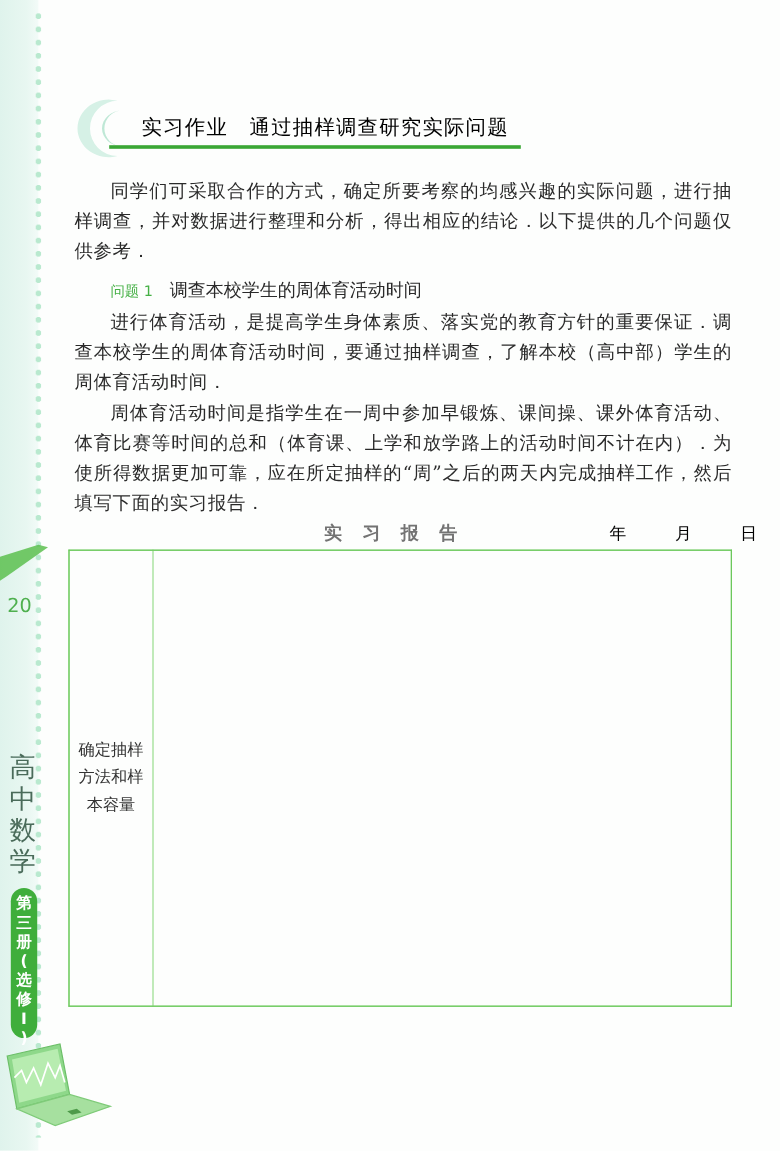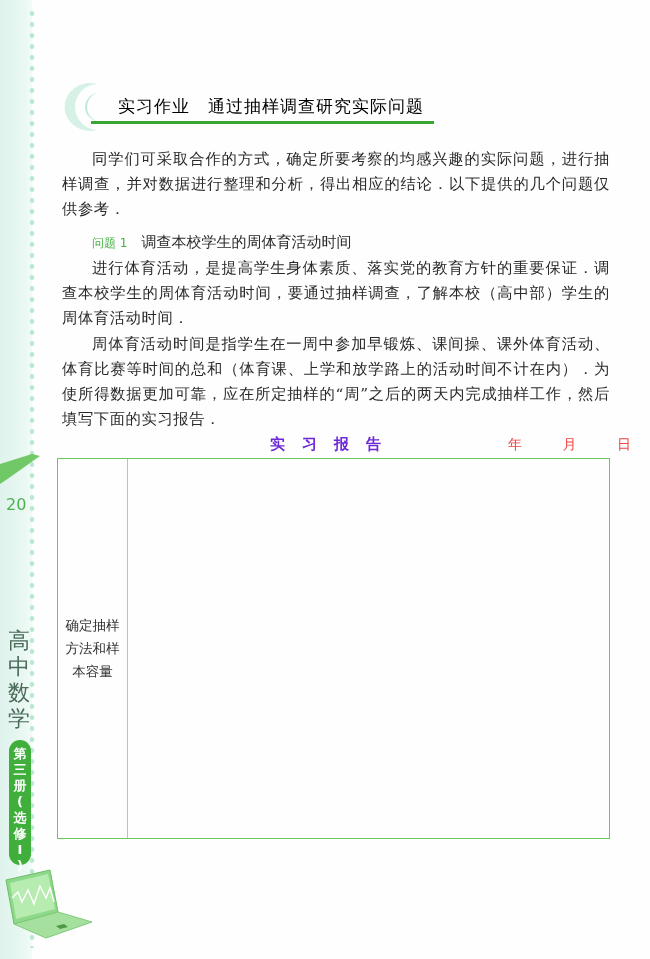--- a/index.html
+++ b/index.html
@@ -59,24 +59,24 @@
     position:absolute; left:62px; width:548px;
     font-size:15.3px; line-height:25px; letter-spacing:0.6px;
     text-align:justify; text-indent:30px; margin:0;
   }
   .problem {
     position:absolute; left:92px; top:233px; font-size:15px; white-space:nowrap;
   }
   .problem .label { color:#45b045; margin-right:14px; font-family:"DejaVu Sans", sans-serif; font-size:12px;text-align:center;}
   .report-title {
     position:absolute; left:270px; top:435px; font-size:15px; font-weight:bold;
-    letter-spacing:17px; font-family:Liberation Mono, monospace; color:#6d28d9;
+    letter-spacing:17px; font-family:Liberation Mono, monospace; color:#737373;
   }
   .report-date {
-    position:absolute; left:508px; top:436px; font-size:14px; letter-spacing:18px; color:#ef4444;
+    position:absolute; left:508px; top:436px; font-size:14px; letter-spacing:18px; color:#000000;
   }
   table.report {
     position:absolute; left:57px; top:458px; width:553px; height:381px;
     border-collapse:collapse; table-layout:fixed;
   }
   table.report td {
     border:1.5px solid #98dc8e; font-size:13.5px; text-align:center; vertical-align:middle;
     color:#333; padding:0;
   }
   table.report tr { }

